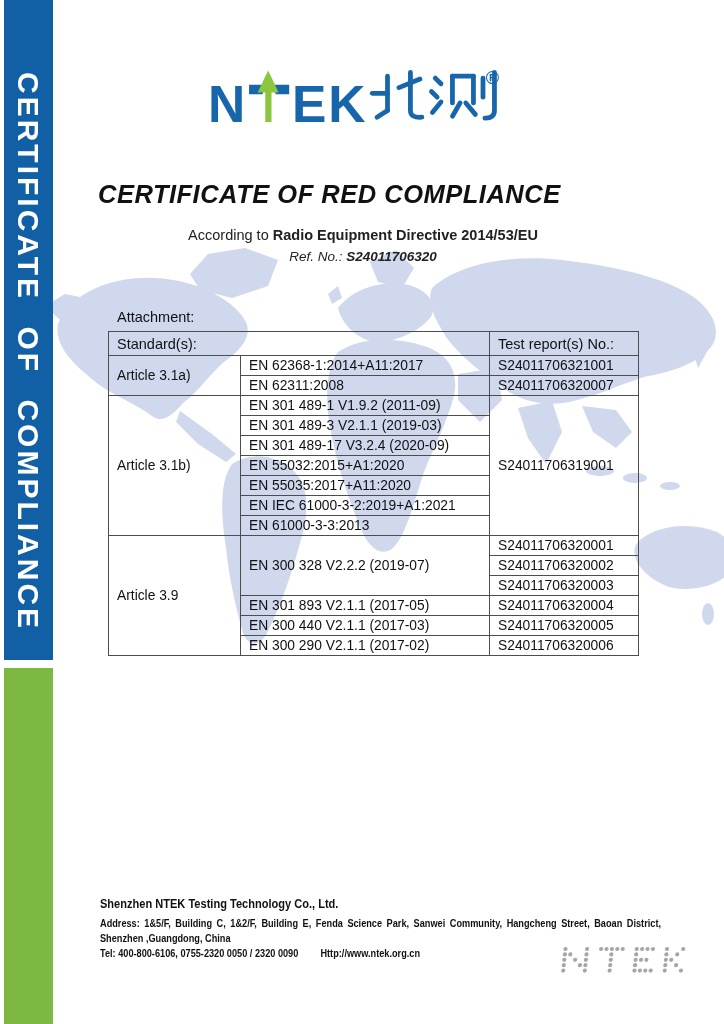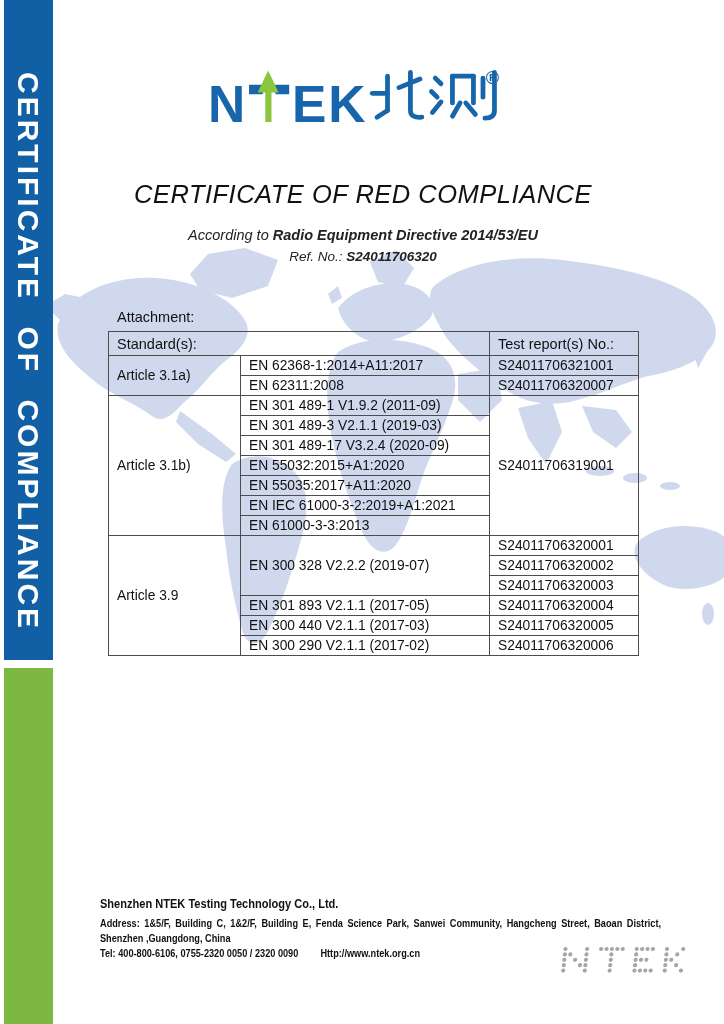--- a/index.html
+++ b/index.html
@@ -16,24 +16,24 @@
   
   .map{position:absolute;left:40px;top:246px;width:684px;height:420px;z-index:0;}
   .map path,.map ellipse{fill:#cfd8ed;}
 
   .content{position:absolute;left:0;top:0;width:724px;height:1024px;z-index:1;}
 
   .logo{position:absolute;left:208px;top:62px;width:296px;height:78px;}
   .logo text{font-family:"Liberation Sans",sans-serif;font-weight:bold;fill:#1766ab;}
   .logo .cn-strokes{stroke:#1766ab;stroke-width:5;fill:none;stroke-linecap:round;stroke-linejoin:round;}
 
-  .title{position:absolute;left:98px;top:180px;width:530px;text-align:center;
-         font-size:25.5px;font-weight:normal;font-style:italic;letter-spacing:0.5px;color:#111;}
+  .title{position:absolute;left:98px;top:180px;width:530px;text-align:left;
+         font-size:25.5px;font-weight:bold;font-style:italic;letter-spacing:0.5px;color:#111;}
   .subtitle{position:absolute;left:98px;top:227px;width:530px;text-align:center;
-         font-size:14.5px;font-style:italic;color:#222;}
+         font-size:14.5px;color:#222;}
   .subtitle b{font-weight:bold;}
   .refline{position:absolute;left:98px;top:249px;width:530px;text-align:center;
          font-size:13.5px;font-style:italic;color:#222;}
   .refline b{font-weight:bold;}
 
   .attachment{position:absolute;left:104px;top:309px;font-size:14.5px;color:#111;margin-left:13px;}
 
   table.doc-table{position:absolute;left:108px;top:331px;width:530px;border-collapse:collapse;
          table-layout:fixed;background:transparent;}
   table.doc-table td{border:1px solid #4d4d4d;font-size:13.8px;color:#111;

